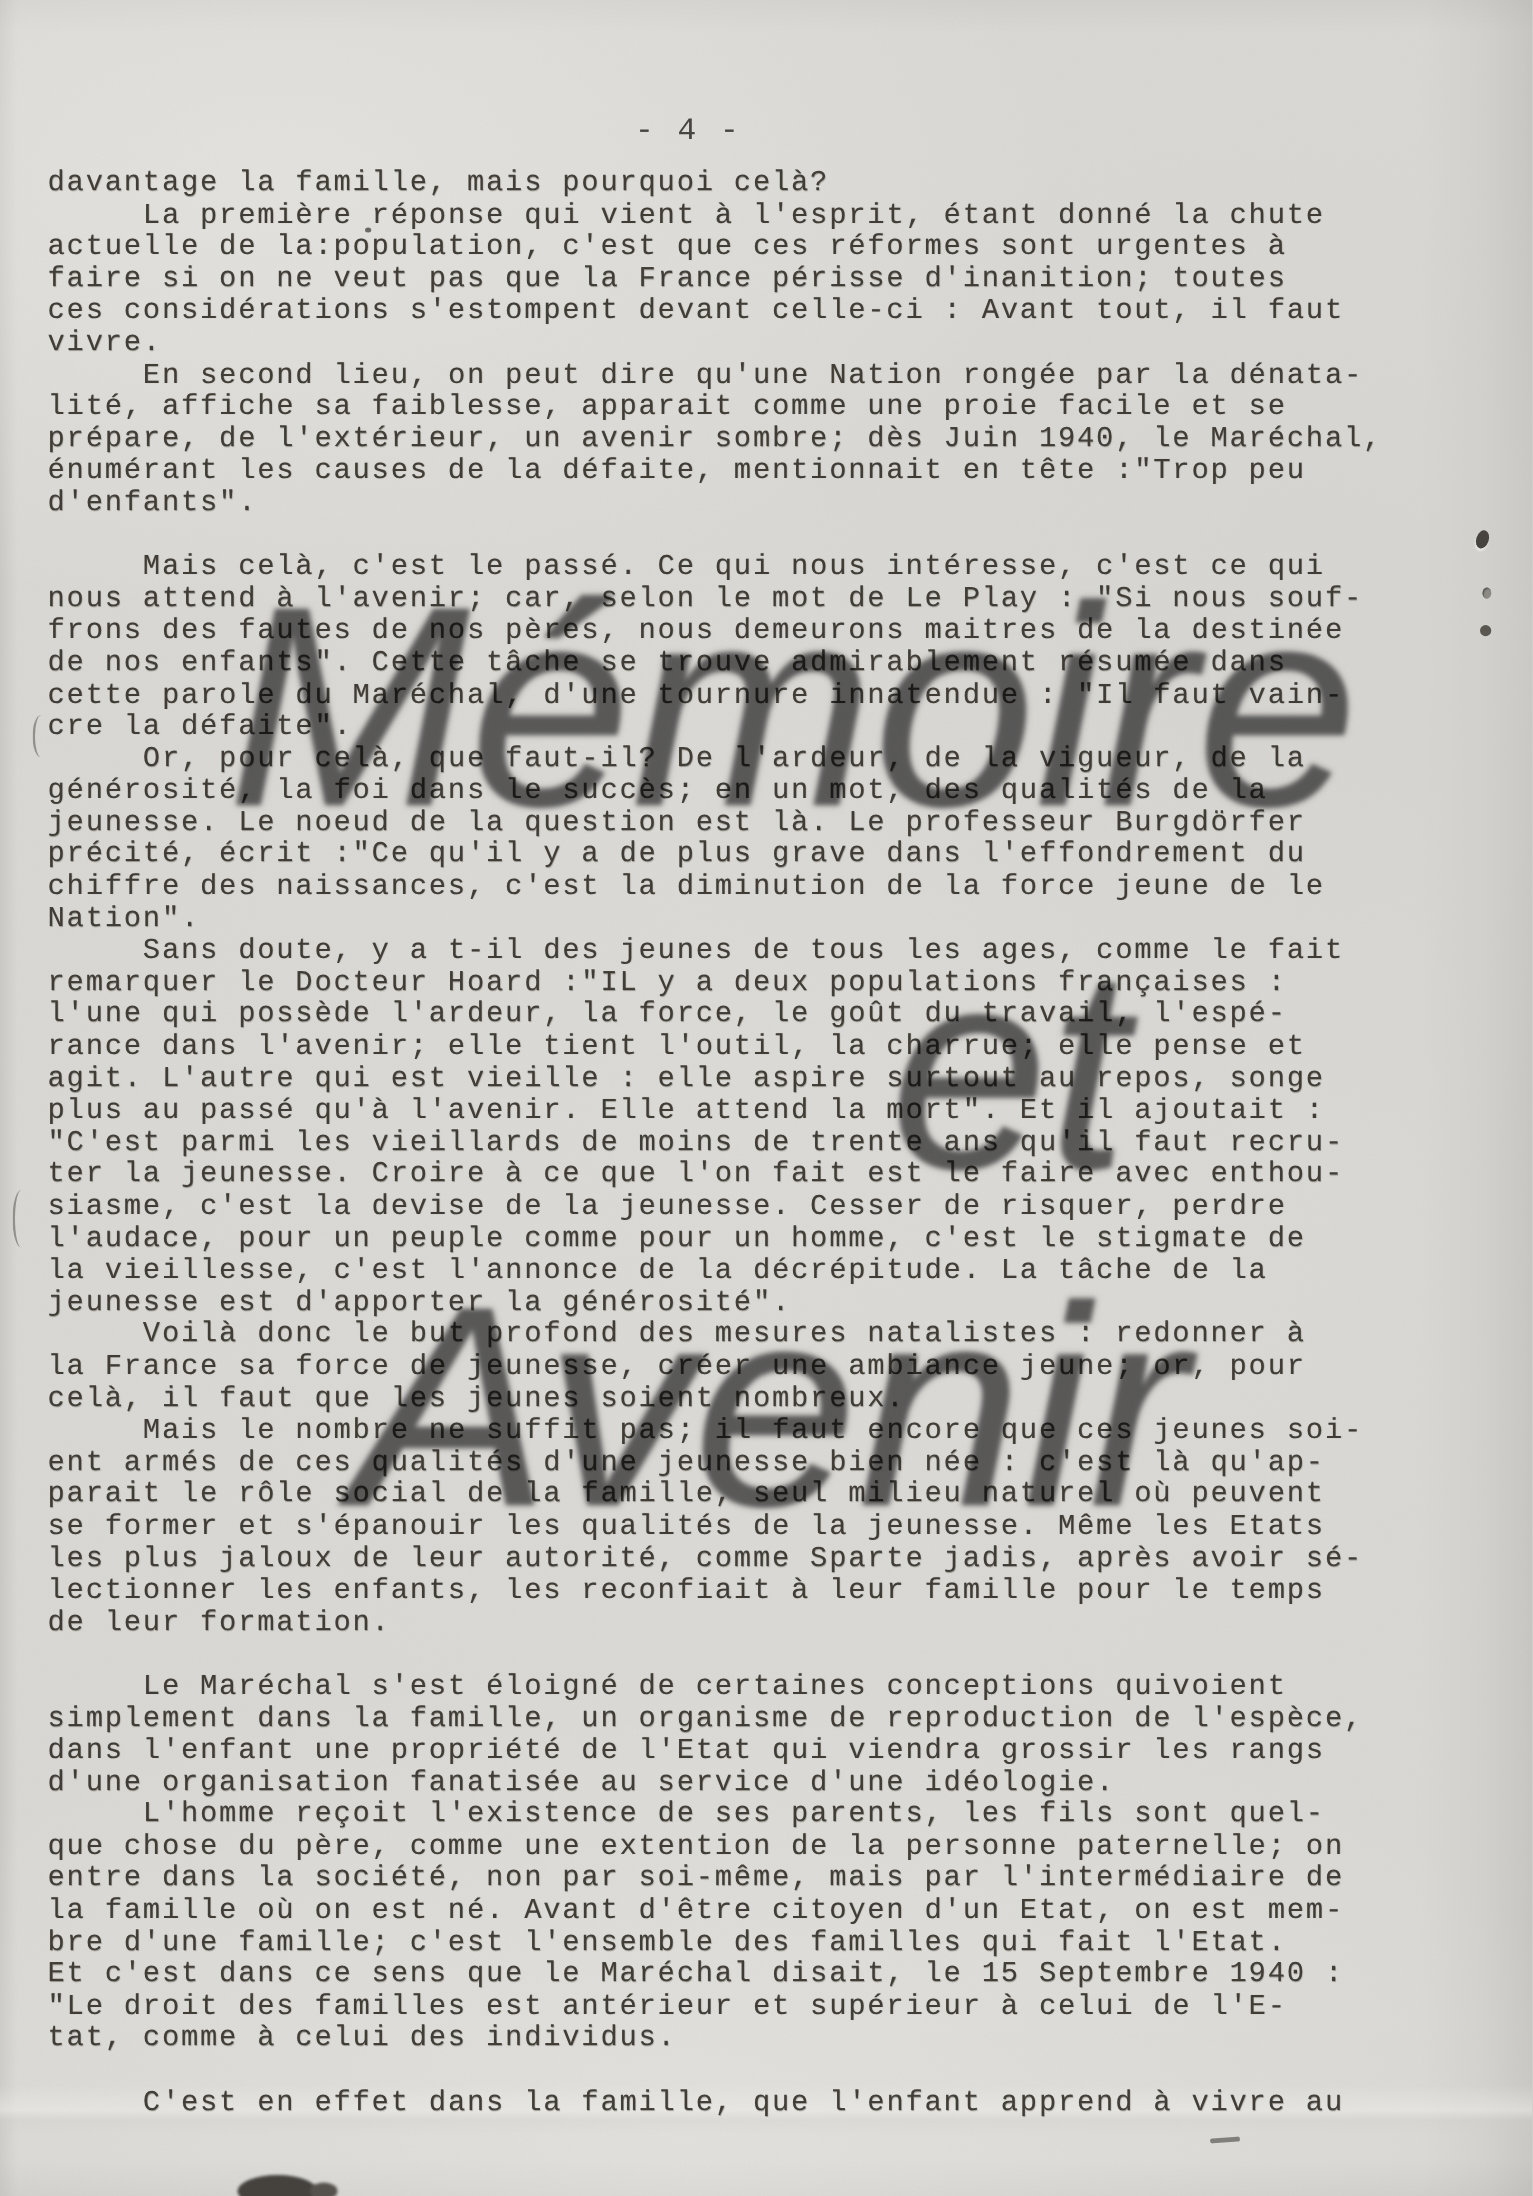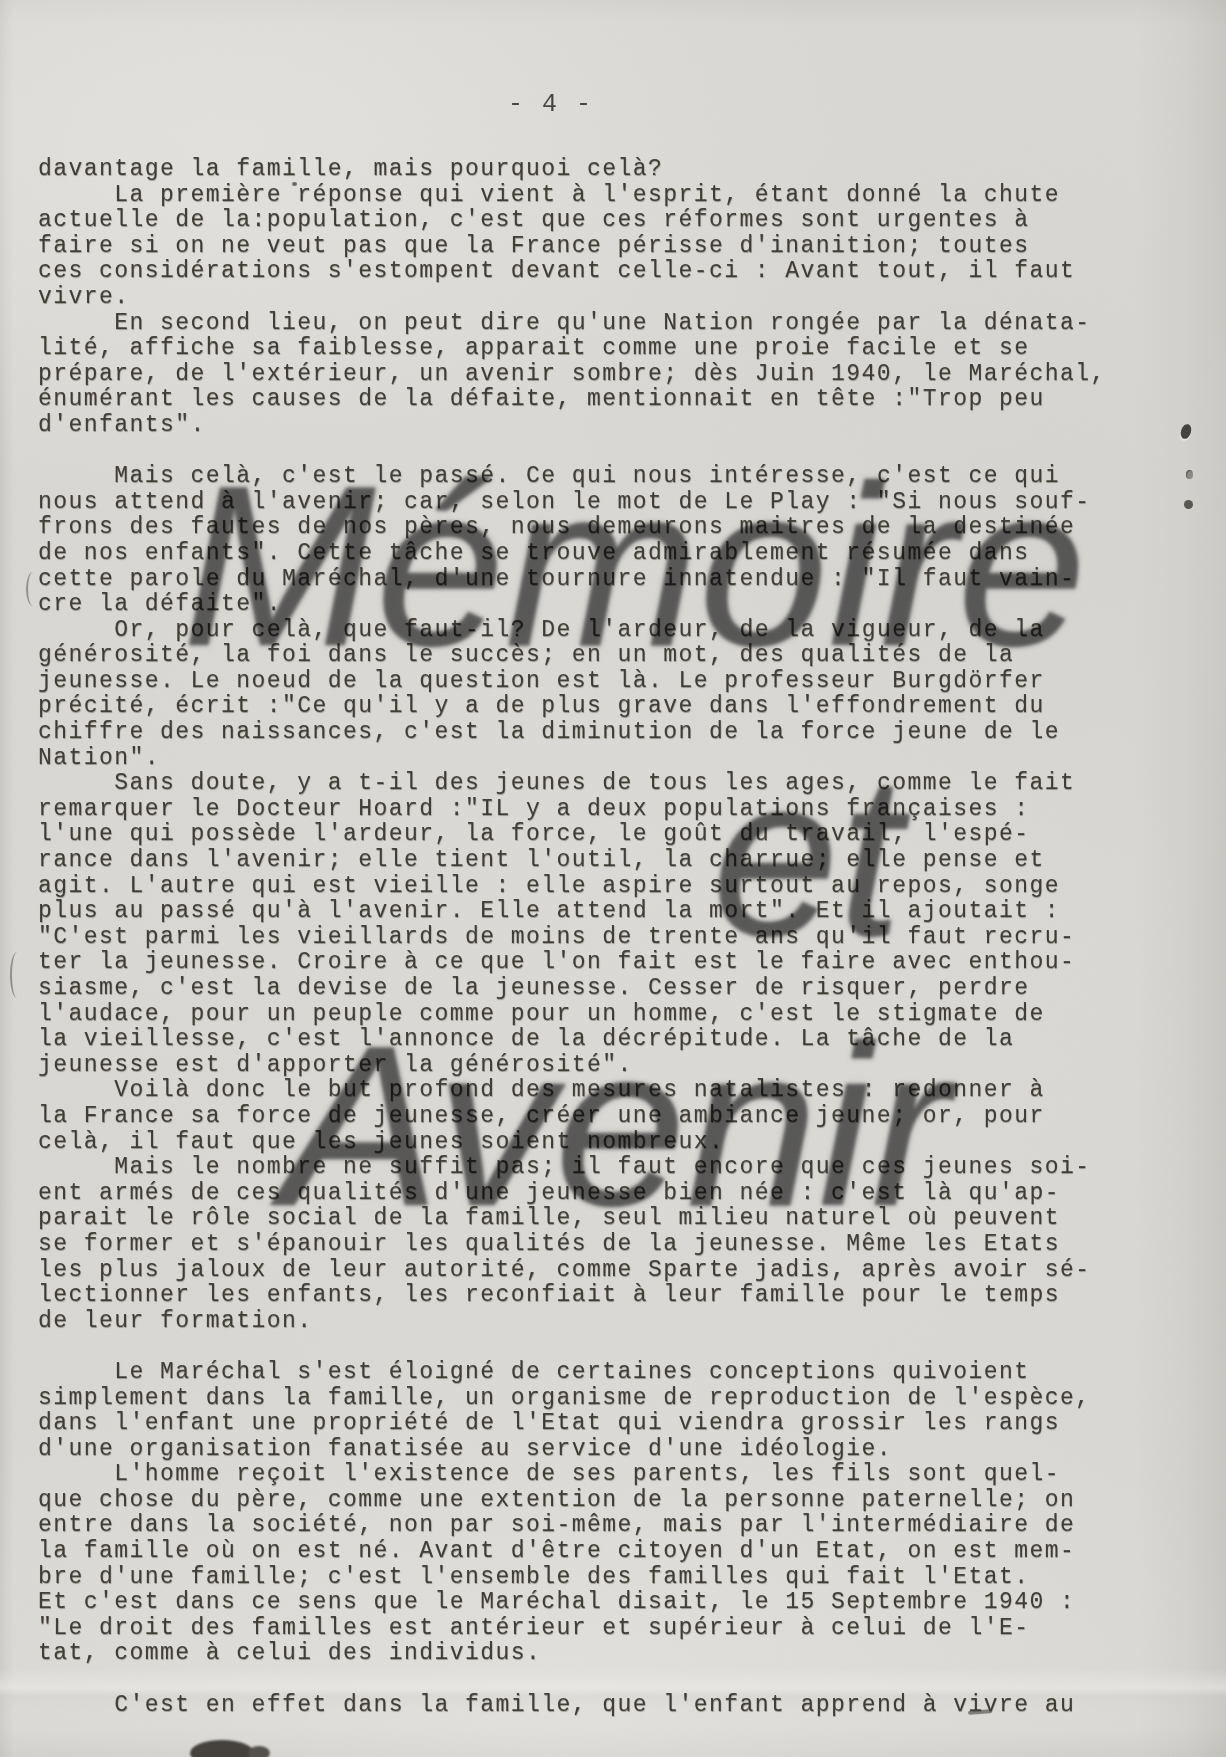--- a/index.html
+++ b/index.html
@@ -36,21 +36,21 @@
     left: 508px;
     top: 90px;
     font-size: 25px;
     letter-spacing: 2px;
     color: rgba(52,49,44,0.88);
     filter: blur(0.3px);
   }
   .body-text {
     position: absolute;
     left: 38px;
-    top: 157px;
+    top: 134px;
     width: 1160px;
     font-size: 23px;
     line-height: 25.6px;
     letter-spacing: 1.45px;
     white-space: pre-wrap;
     color: rgba(56,52,46,0.92);
     text-shadow: 0.4px 0.5px 0.7px rgba(70,66,58,0.45);
     filter: blur(0.35px);
   }
   .watermark {

